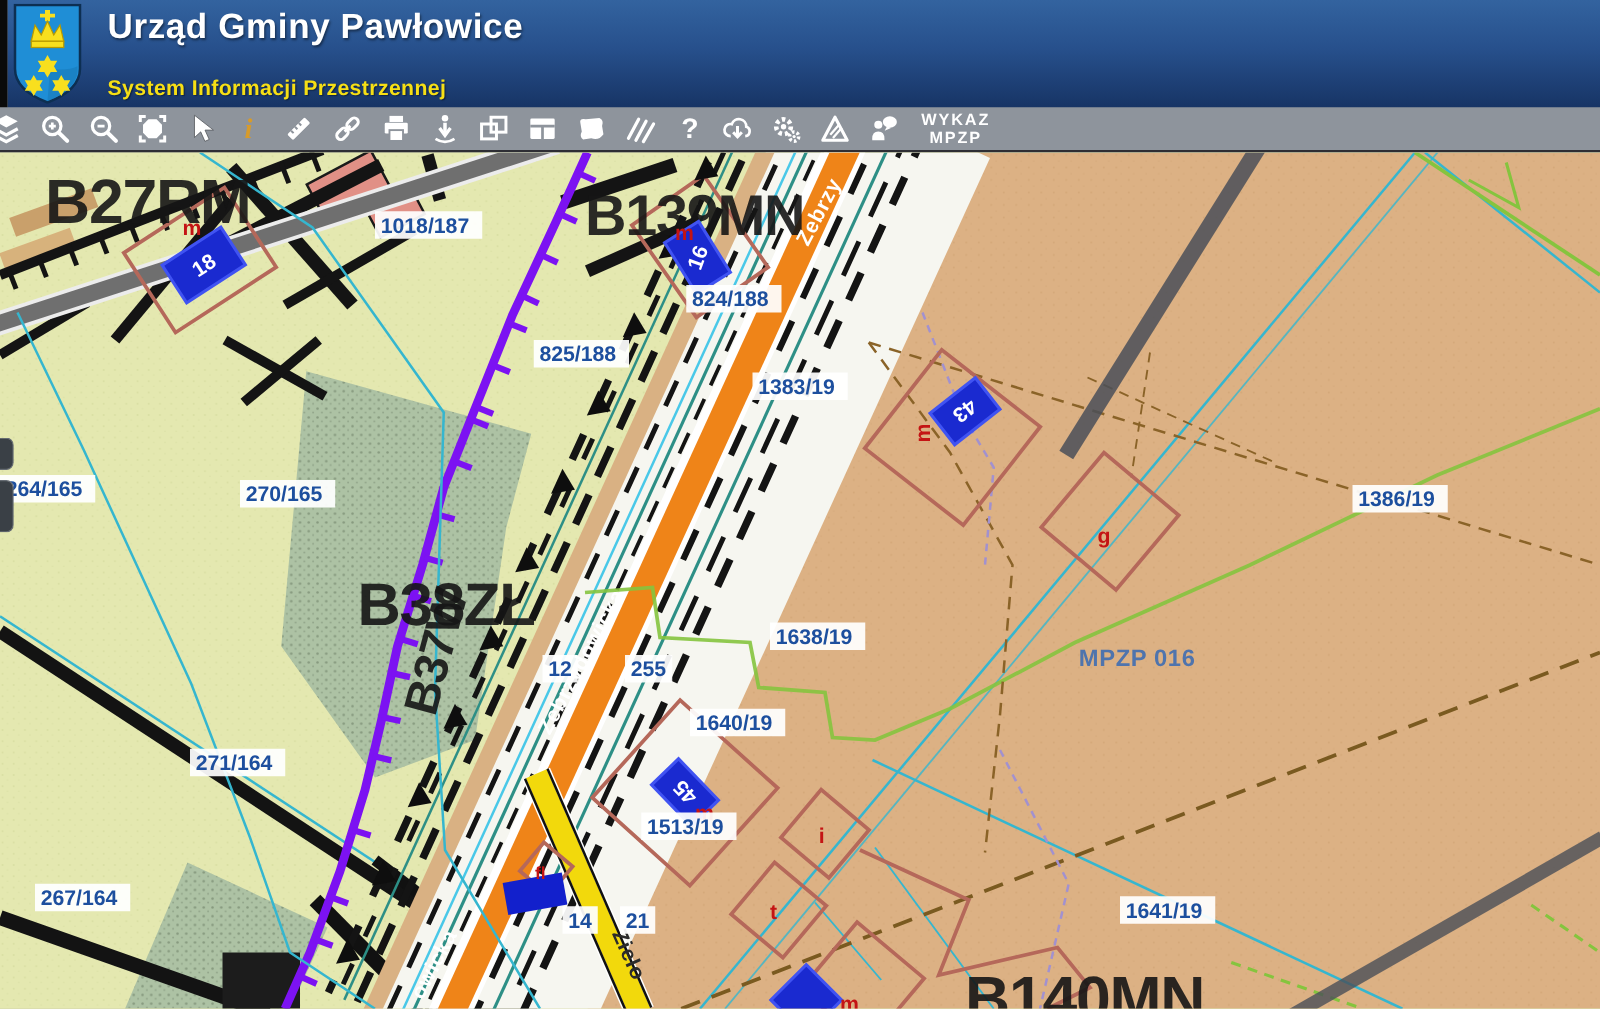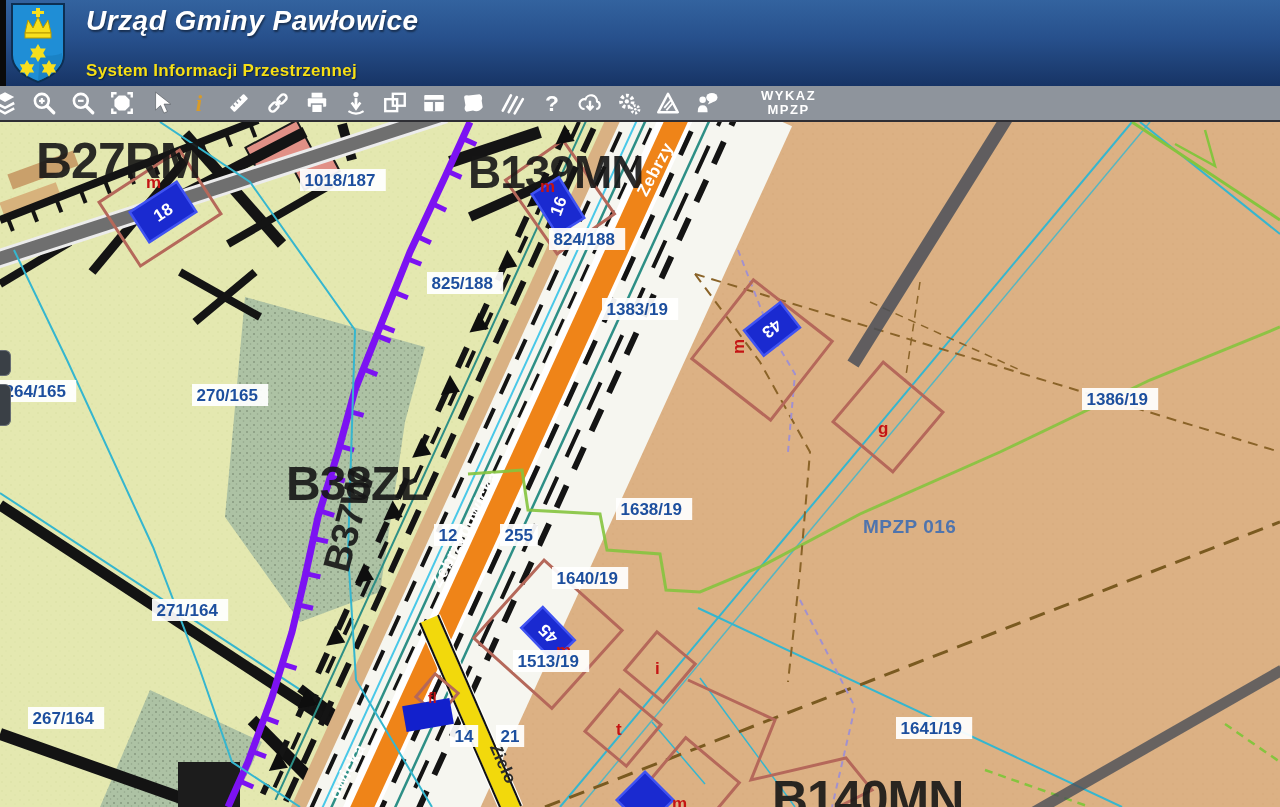--- a/index.html
+++ b/index.html
@@ -2,31 +2,31 @@
 <html><head>
 <meta charset="utf-8">
 <style>
   html,body{margin:0;padding:0}
   body{width:1280px;height:807px;overflow:hidden;font-family:"Liberation Sans",sans-serif;background:#8e949c}
   
   .header{height:86px;background:linear-gradient(180deg,#33639f 0%,#27508c 45%,#173465 100%);
     display:flex;align-items:center;border-left:6px solid #0a0a0a;box-sizing:border-box}
   .crest{width:56px;height:80px;margin-left:4px;flex:0 0 auto}
   .titles{margin-left:20px}
-  .title{color:#ffffff;font-size:28px;font-weight:bold;font-style:italic;letter-spacing:.5px;
+  .title{color:#ffffff;font-size:28px;font-weight:bold;letter-spacing:.5px;
     text-shadow:1px 2px 2px rgba(0,0,0,.45)}
   .subtitle{color:#f6df15;font-size:17px;font-weight:bold;margin-top:24px;letter-spacing:.3px;
     text-shadow:1px 1px 1px rgba(0,0,0,.4)}
   
   .toolbar{height:36px;background:#8e949c;display:flex;align-items:center;gap:13px;
     border-bottom:2px solid #2e2e34;box-sizing:border-box}
   .tbtn{width:26px;height:26px;display:flex;align-items:center;justify-content:center;flex:0 0 auto;cursor:pointer}
   .tbtn:first-child{margin-left:-8px}
   .wykaz{color:#fff;font-weight:bold;font-size:13px;line-height:1.1;letter-spacing:1.5px;
-    text-align:center;margin-left:28px;cursor:pointer}
+    text-align:center;margin-left:4px;cursor:pointer}
   
   .map{position:relative;width:1280px;height:745px;overflow:hidden;background:#e4e8b0}
   .map svg.canvas{position:absolute;left:0;top:0}
   #map-svg text{font-family:"Liberation Sans",sans-serif;font-weight:bold}
   .side-tab{position:absolute;left:0;width:10px;background:#3a4046;border:1px solid #666c73;
     border-left:none;border-radius:0 6px 6px 0;z-index:6;cursor:pointer}
 </style>
 </head>
 <body>
 

